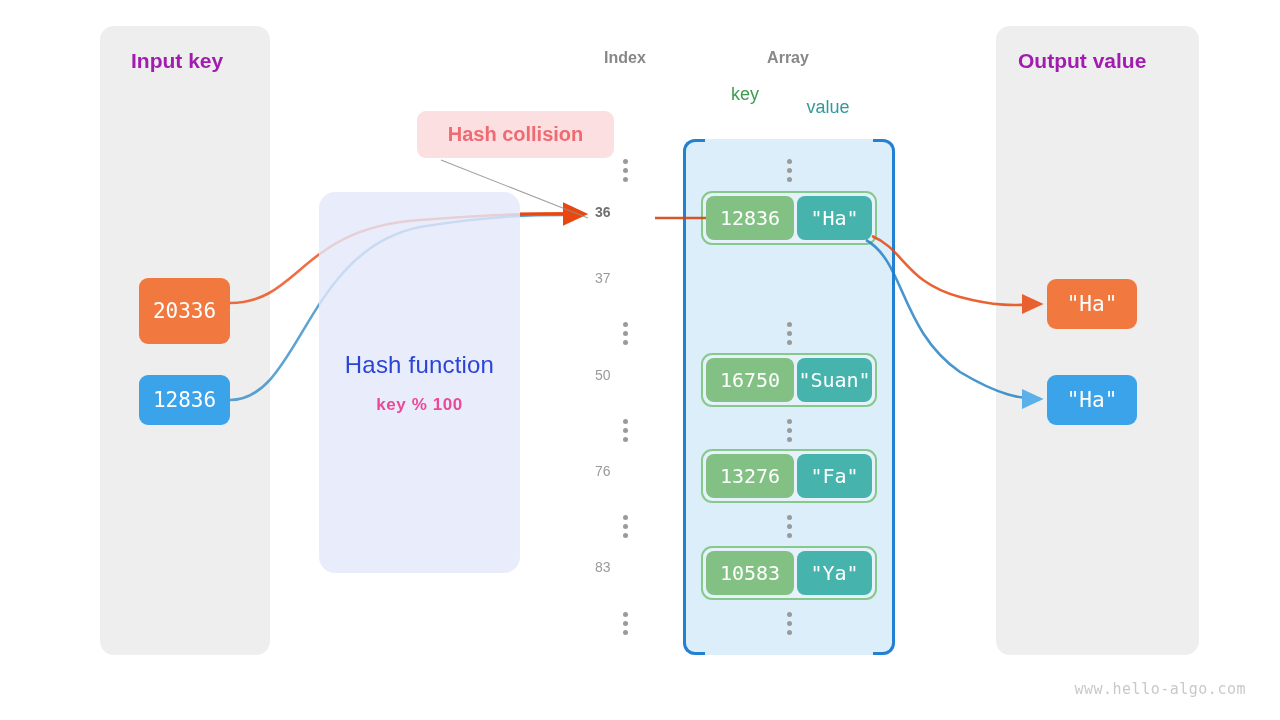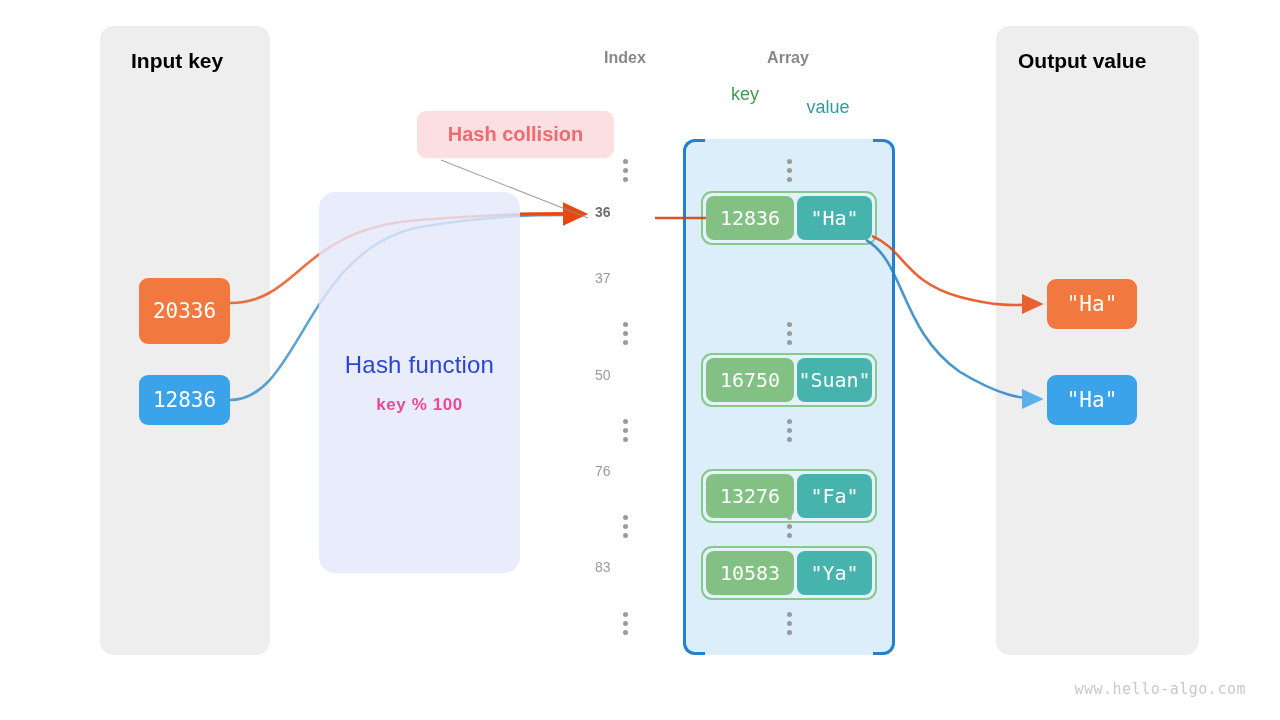--- a/index.html
+++ b/index.html
@@ -14,21 +14,21 @@
   
   .panel {
     position: absolute;
     background: #eeeeee;
     border-radius: 14px;
   }
   .panel-title {
     position: absolute;
     font-size: 21px;
     font-weight: bold;
-    color: #000000;
+    color: #a21caf;
     white-space: nowrap;
   }
 
   
   .col-head {
     position: absolute;
     font-size: 16px;
     font-weight: bold;
     color: #888888;
     white-space: nowrap;
@@ -271,21 +271,21 @@
     </div>
 
   <div class="cell" style="left:701px; top:191px;">
     <div class="cell-key">12836</div>
     <div class="cell-val">"Ha"</div>
   </div>
   <div class="cell" style="left:701px; top:353px;">
     <div class="cell-key">16750</div>
     <div class="cell-val">"Suan"</div>
   </div>
-  <div class="cell" style="left:701px; top:449px;margin-top:20px;">
+  <div class="cell" style="left:701px; top:449px;">
     <div class="cell-key">13276</div>
     <div class="cell-val">"Fa"</div>
   </div>
   <div class="cell" style="left:701px; top:546px;">
     <div class="cell-key">10583</div>
     <div class="cell-val">"Ya"</div>
   </div>
 
   <div class="pill pill-orange" style="left:1047px; top:279px; width:90px; height:50px;">"Ha"</div>
   <div class="pill pill-blue" style="left:1047px; top:375px; width:90px; height:50px;">"Ha"</div>

